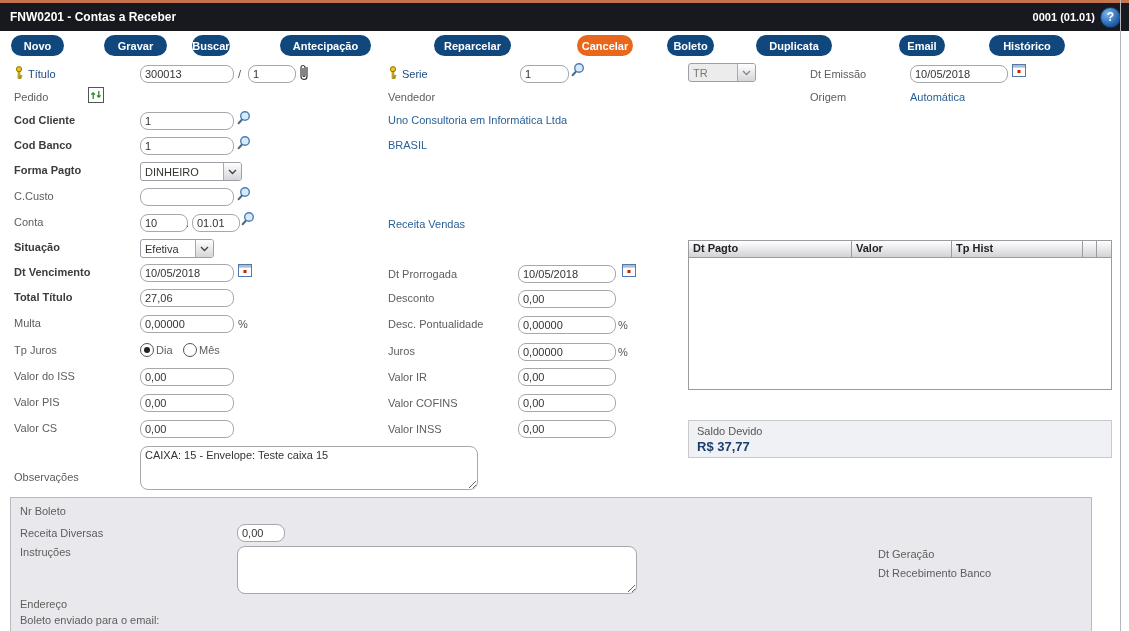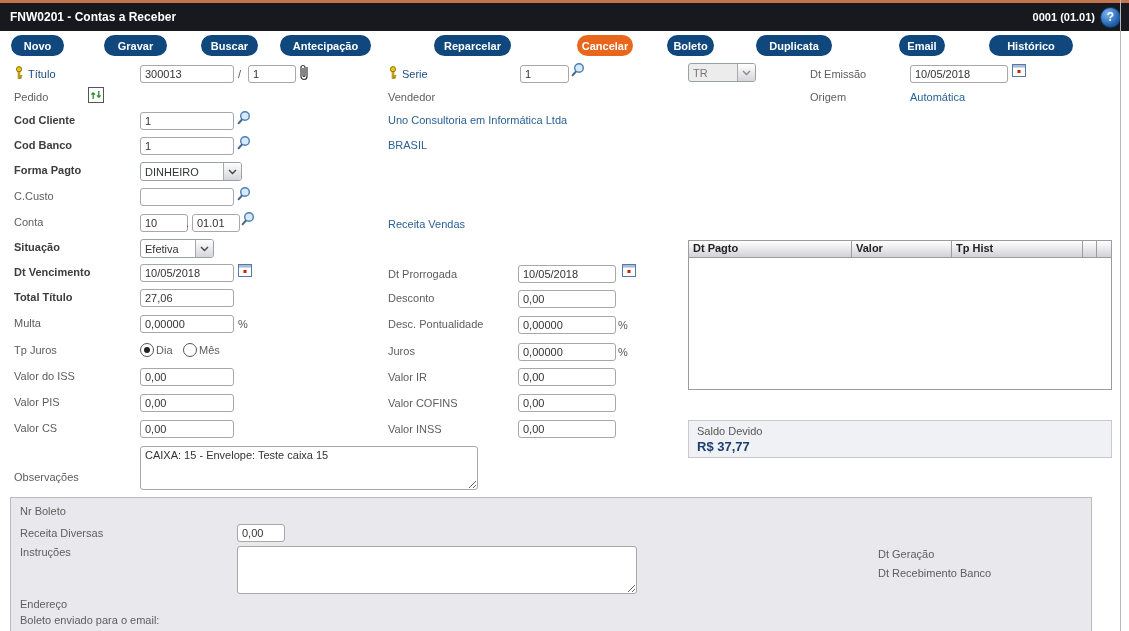--- a/index.html
+++ b/index.html
@@ -13,21 +13,21 @@
   .help-icon{position:absolute;right:8px;top:4px;width:19px;height:19px;border-radius:50%;
              background:radial-gradient(circle at 35% 30%,#7db7ef,#1a5aa6 70%);border:1px solid #0d3a6e;
              color:#fff;font-weight:bold;font-size:12px;text-align:center;line-height:19px;cursor:pointer;}
   .btn{position:absolute;top:35px;height:21px;border:none;border-radius:11px;background:var(--accent-navy,#10477d);
        color:#fff;font-weight:bold;font-size:11px;font-family:"Liberation Sans",sans-serif;cursor:pointer;padding:0;}
   .btn.orange{background:var(--cancel-orange,#e8671c);}
   .lbl{position:absolute;color:#5d5d5d;white-space:nowrap;}
   .lbl.b{color:#3c3c3c;font-weight:bold;}
   .lbl.navy{color:#1c4a7e;font-weight:normal;}
   .link{position:absolute;color:var(--link-blue,#2a6196);white-space:nowrap;}
-  .inp{position:absolute;height:16px;border:1px solid #a7a7ac;border-radius:3px;padding:0 4px;
+  .inp{position:absolute;height:16px;border:1px solid #a7a7ac;border-radius:8px;padding:0 4px;
        font-family:"Liberation Sans",sans-serif;font-size:11px;color:#333;}
   textarea.inp{resize:both;padding:2px 4px;}
   .sep{position:absolute;color:#555;}
   .sel{position:absolute;height:19px;border:1px solid #9aa0a6;border-radius:3px;background:#fff;
        display:flex;align-items:center;box-sizing:border-box;cursor:pointer;}
   .sel .txt{flex:1;padding:0 4px;font-size:11px;color:#333;white-space:nowrap;overflow:hidden;}
   .sel .arrow{width:17px;align-self:stretch;border-left:1px solid #aaa;border-radius:0 2px 2px 0;
        background:linear-gradient(#fefefe,#d6d6da);display:flex;align-items:center;justify-content:center;}
   .sel.disabled{background:#ececec;}
   .sel.disabled .txt{color:#777;}
@@ -54,28 +54,28 @@
   <div class="top-strip"></div>
 
   <div class="titlebar">
     <span class="title">FNW0201 - Contas a Receber</span>
     <span class="version">0001 (01.01)</span>
     <span class="help-icon">?</span>
   </div>
 
   <button class="btn" style="left:11px;width:53px">Novo</button>
   <button class="btn" style="left:104px;width:63px">Gravar</button>
-  <button class="btn" style="left:201px;width:57px">Buscar</button>
+  <button class="btn" style="left:192px;width:38px">Buscar</button>
   <button class="btn" style="left:280px;width:91px">Antecipação</button>
   <button class="btn" style="left:434px;width:77px">Reparcelar</button>
   <button class="btn orange" style="left:577px;width:56px">Cancelar</button>
   <button class="btn" style="left:667px;width:47px">Boleto</button>
   <button class="btn" style="left:756px;width:76px">Duplicata</button>
   <button class="btn" style="left:899px;width:46px">Email</button>
-  <button class="btn" style="left:989px;width:84px">Histórico</button>
+  <button class="btn" style="left:989px;width:76px">Histórico</button>
 
   <span class="icon static" style="left:14px;top:66px">
     <svg width="10" height="14" viewBox="0 0 10 14">
         <circle cx="5" cy="3.2" r="2.6" fill="#f0c419" stroke="#8a7500"></circle>
         <rect x="4.1" y="5.5" width="1.8" height="7" fill="#f0c419" stroke="#8a7500" stroke-width="0.7"></rect>
         <rect x="5.9" y="9.3" width="2.1" height="1.2" fill="#f0c419" stroke="#8a7500" stroke-width="0.5"></rect>
         <rect x="5.9" y="11.2" width="1.6" height="1.2" fill="#f0c419" stroke="#8a7500" stroke-width="0.5"></rect>
       </svg>
   </span>
   <span class="lbl navy" style="left:28px;top:68px">Título</span>

